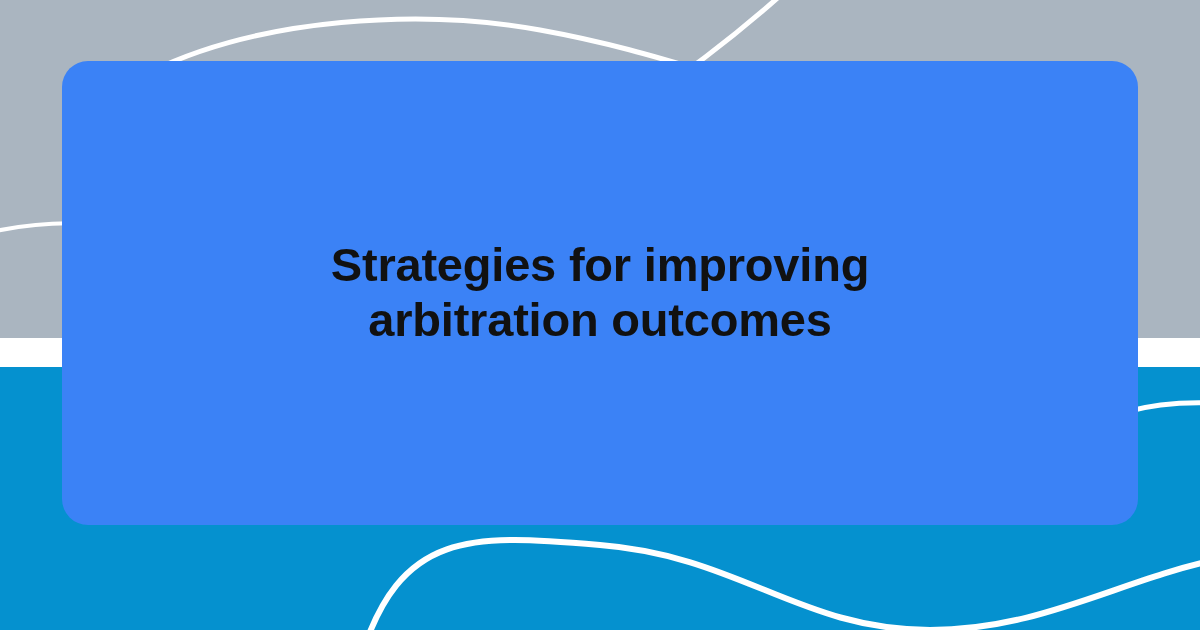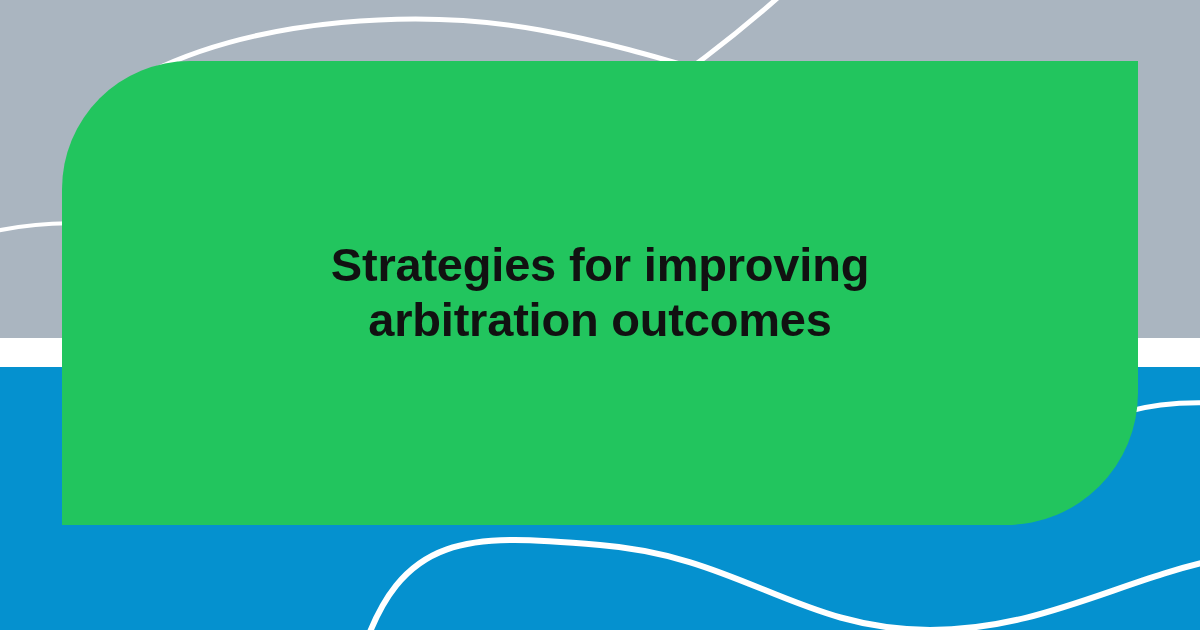--- a/index.html
+++ b/index.html
@@ -53,29 +53,30 @@
     width: 1200px;
     height: 630px;
     pointer-events: none;
   }
   .card {
     position: absolute;
     left: 62px;
     top: 61px;
     width: 1076px;
     height: 464px;
-    background: #22c55e;
+    background: #3b82f6;
     border-top-left-radius: 128px;
     border-top-right-radius: 0px;
     border-bottom-right-radius: 132px;
     border-bottom-left-radius: 0px;
     box-sizing: border-box;
     display: flex;
     align-items: center;
     justify-content: center;
+    border-radius: 26px;
   }
   .card-inner {
     width: 100%;
     padding: 0 60px;
     box-sizing: border-box;
     text-align: center;
   }
   .headline {
     margin: 0;
     color: #111111;

